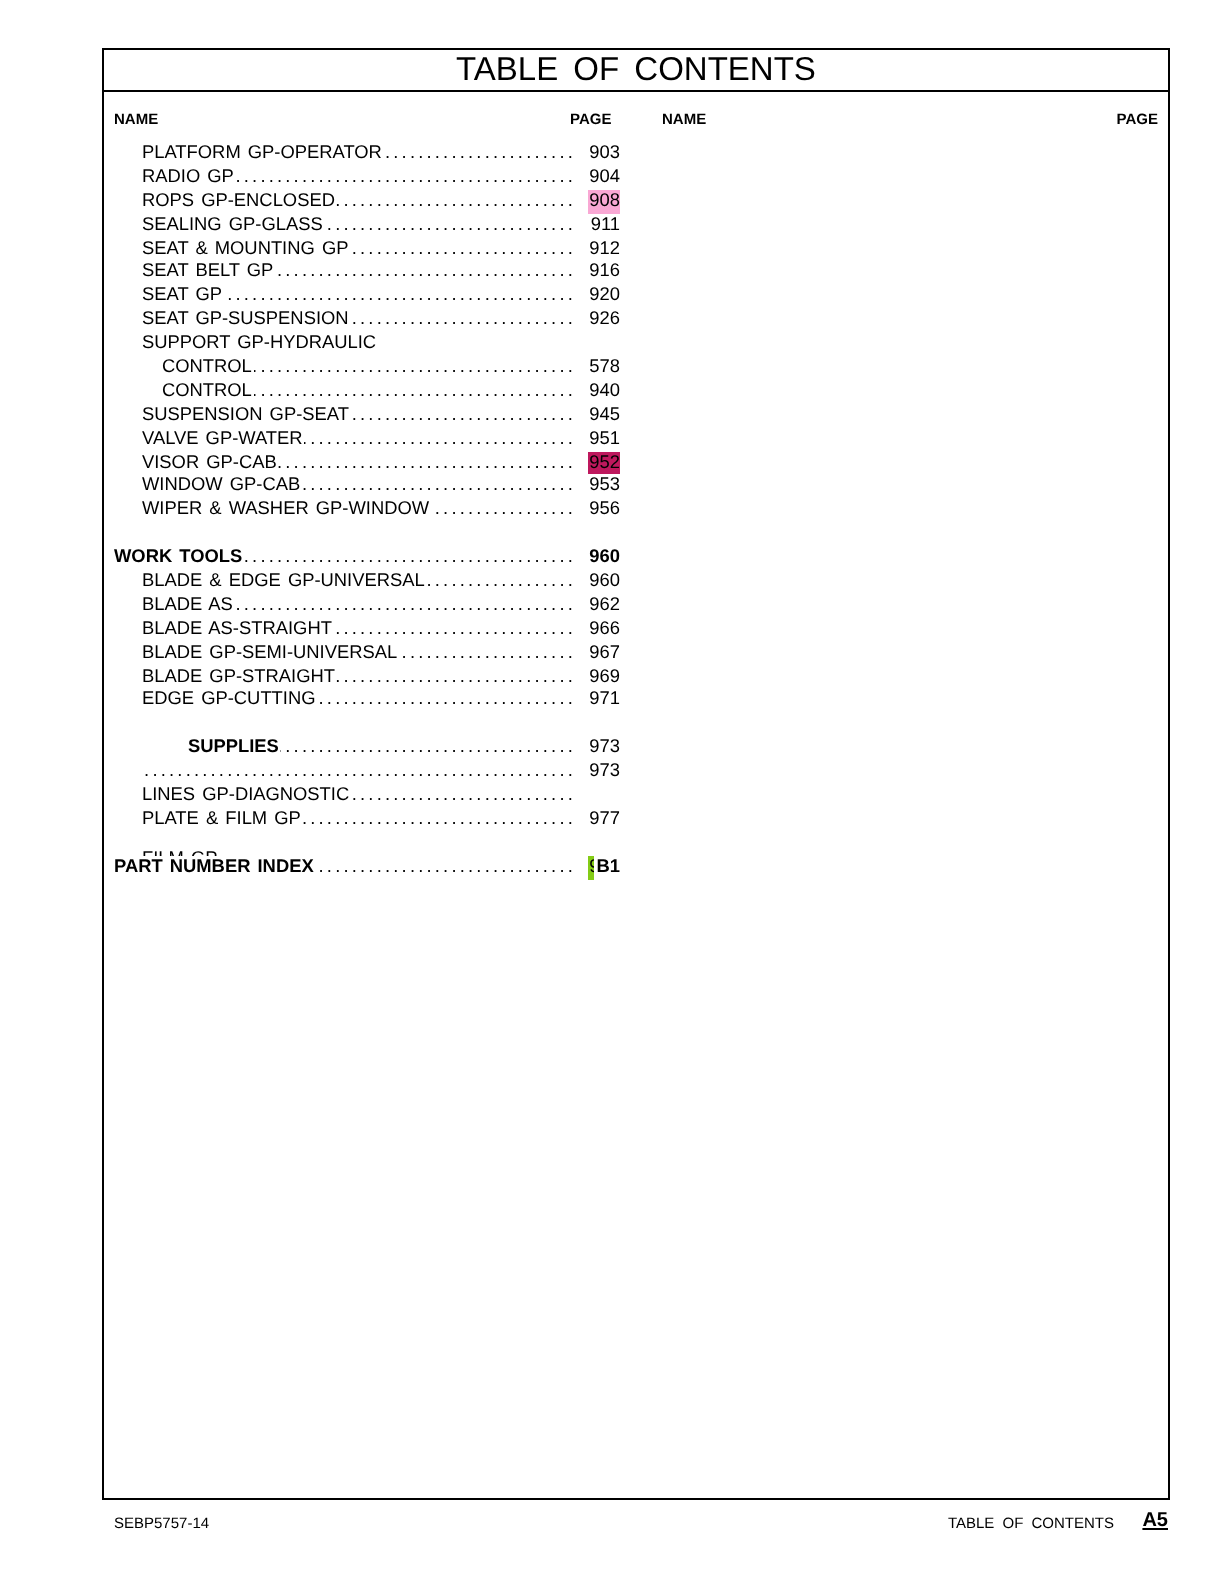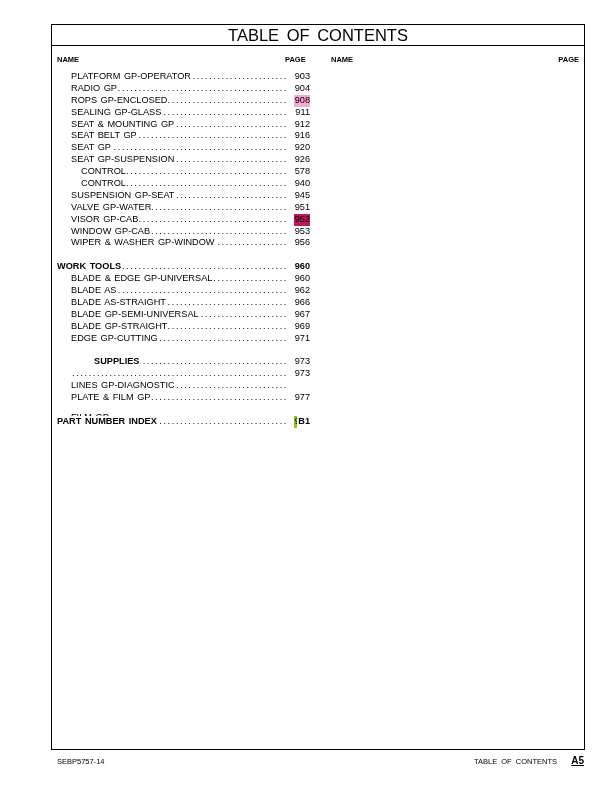--- a/index.html
+++ b/index.html
@@ -65,20 +65,23 @@
       </div>
       <div class="row">
         <span class="dots" style="left: 19px; text-align: right; direction: rtl;">........................................................................................................................</span>
         <span class="lbl" style="left: 19px;">SEAT GP</span>
         <span class="pg" style="background: rgb(255, 255, 255); padding-left: 1px;">920</span>
       </div>
       <div class="row">
         <span class="dots" style="left: 19px; text-align: right; direction: rtl;">........................................................................................................................</span>
         <span class="lbl" style="left: 19px;">SEAT GP-SUSPENSION</span>
         <span class="pg" style="background: rgb(255, 255, 255); padding-left: 1px;">926</span>
+      </div>
+      <div class="row">
+        <span class="lbl" style="left: 19px;">SUPPORT GP-HYDRAULIC</span>
       </div>
       <div class="row">
         <span class="dots" style="left: 29px; text-align: right; direction: rtl;">........................................................................................................................</span>
         <span class="lbl" style="left: 29px;">CONTROL</span>
         <span class="pg" style="background: rgb(255, 255, 255); padding-left: 1px;">578</span>
       </div>
       <div class="row">
         <span class="dots" style="left: 29px; text-align: right; direction: rtl;">........................................................................................................................</span>
         <span class="lbl" style="left: 29px;">CONTROL</span>
         <span class="pg" style="background: rgb(255, 255, 255); padding-left: 1px;">940</span>

